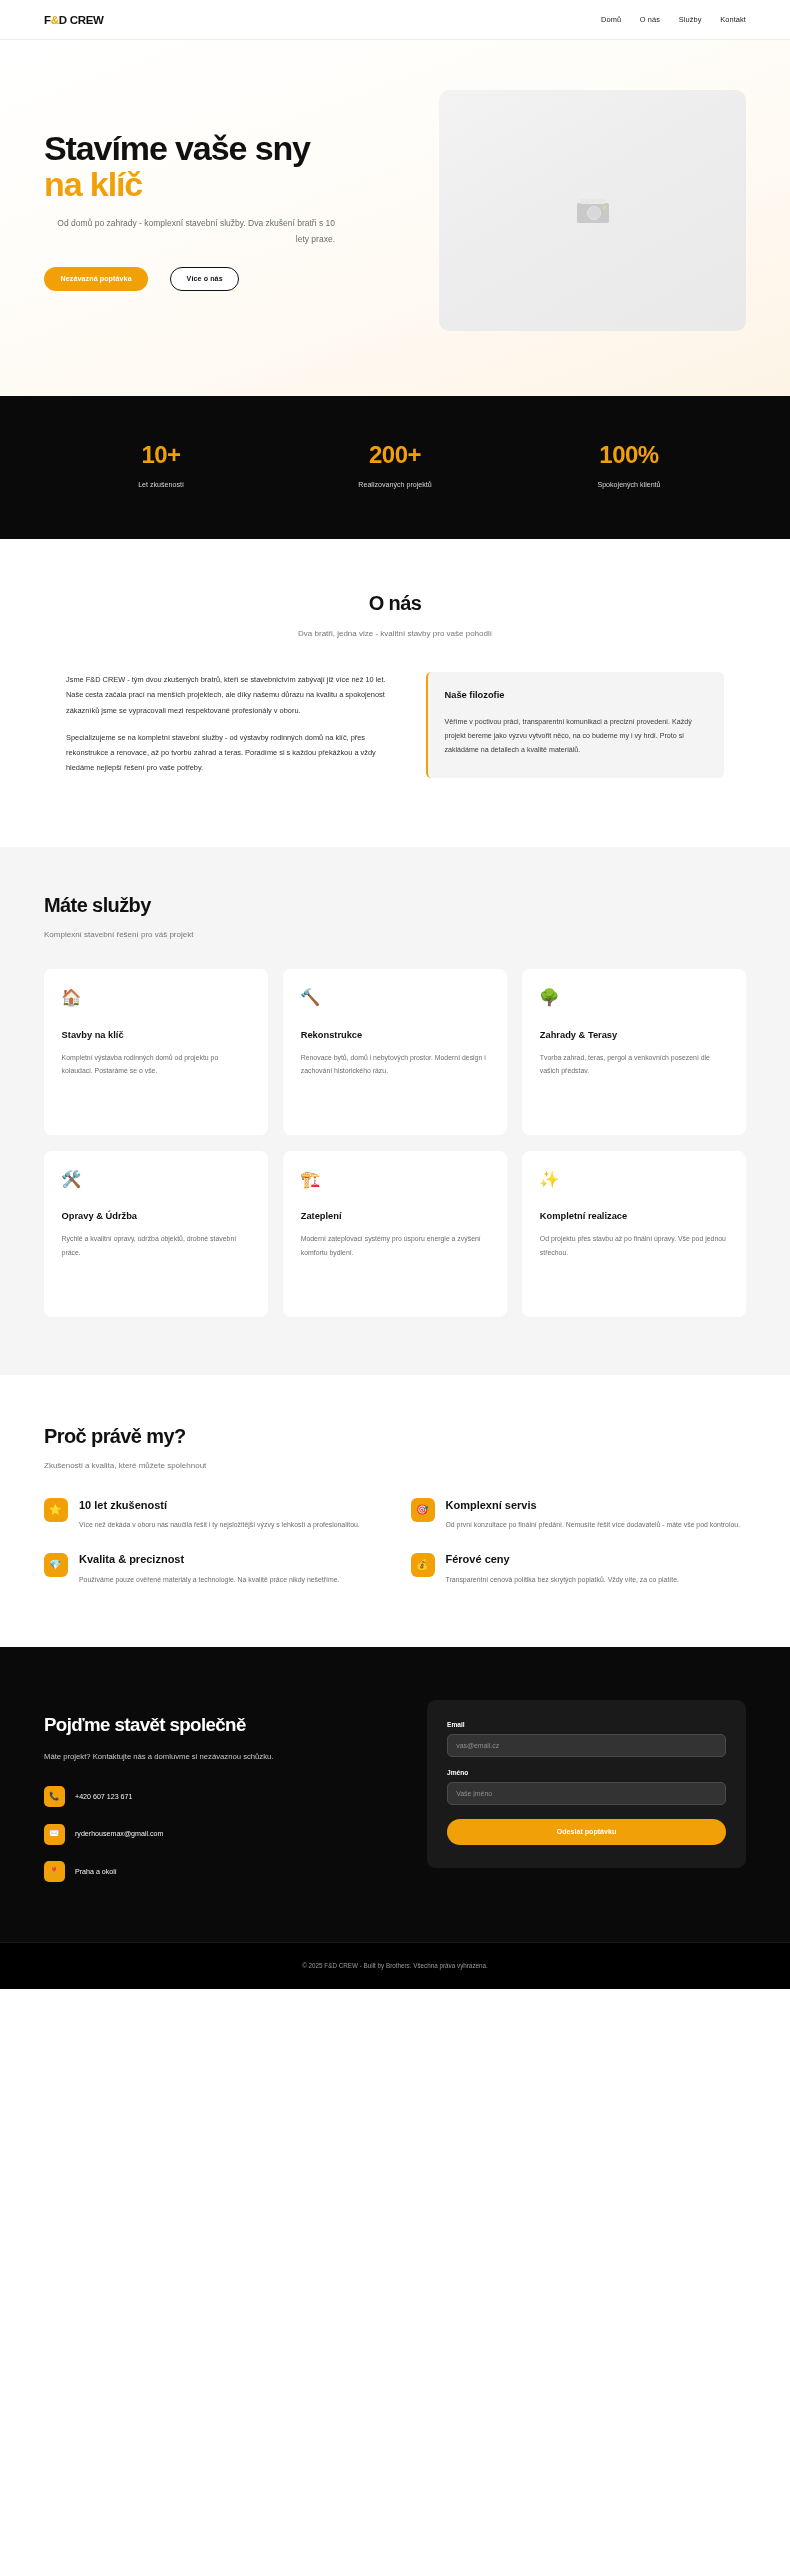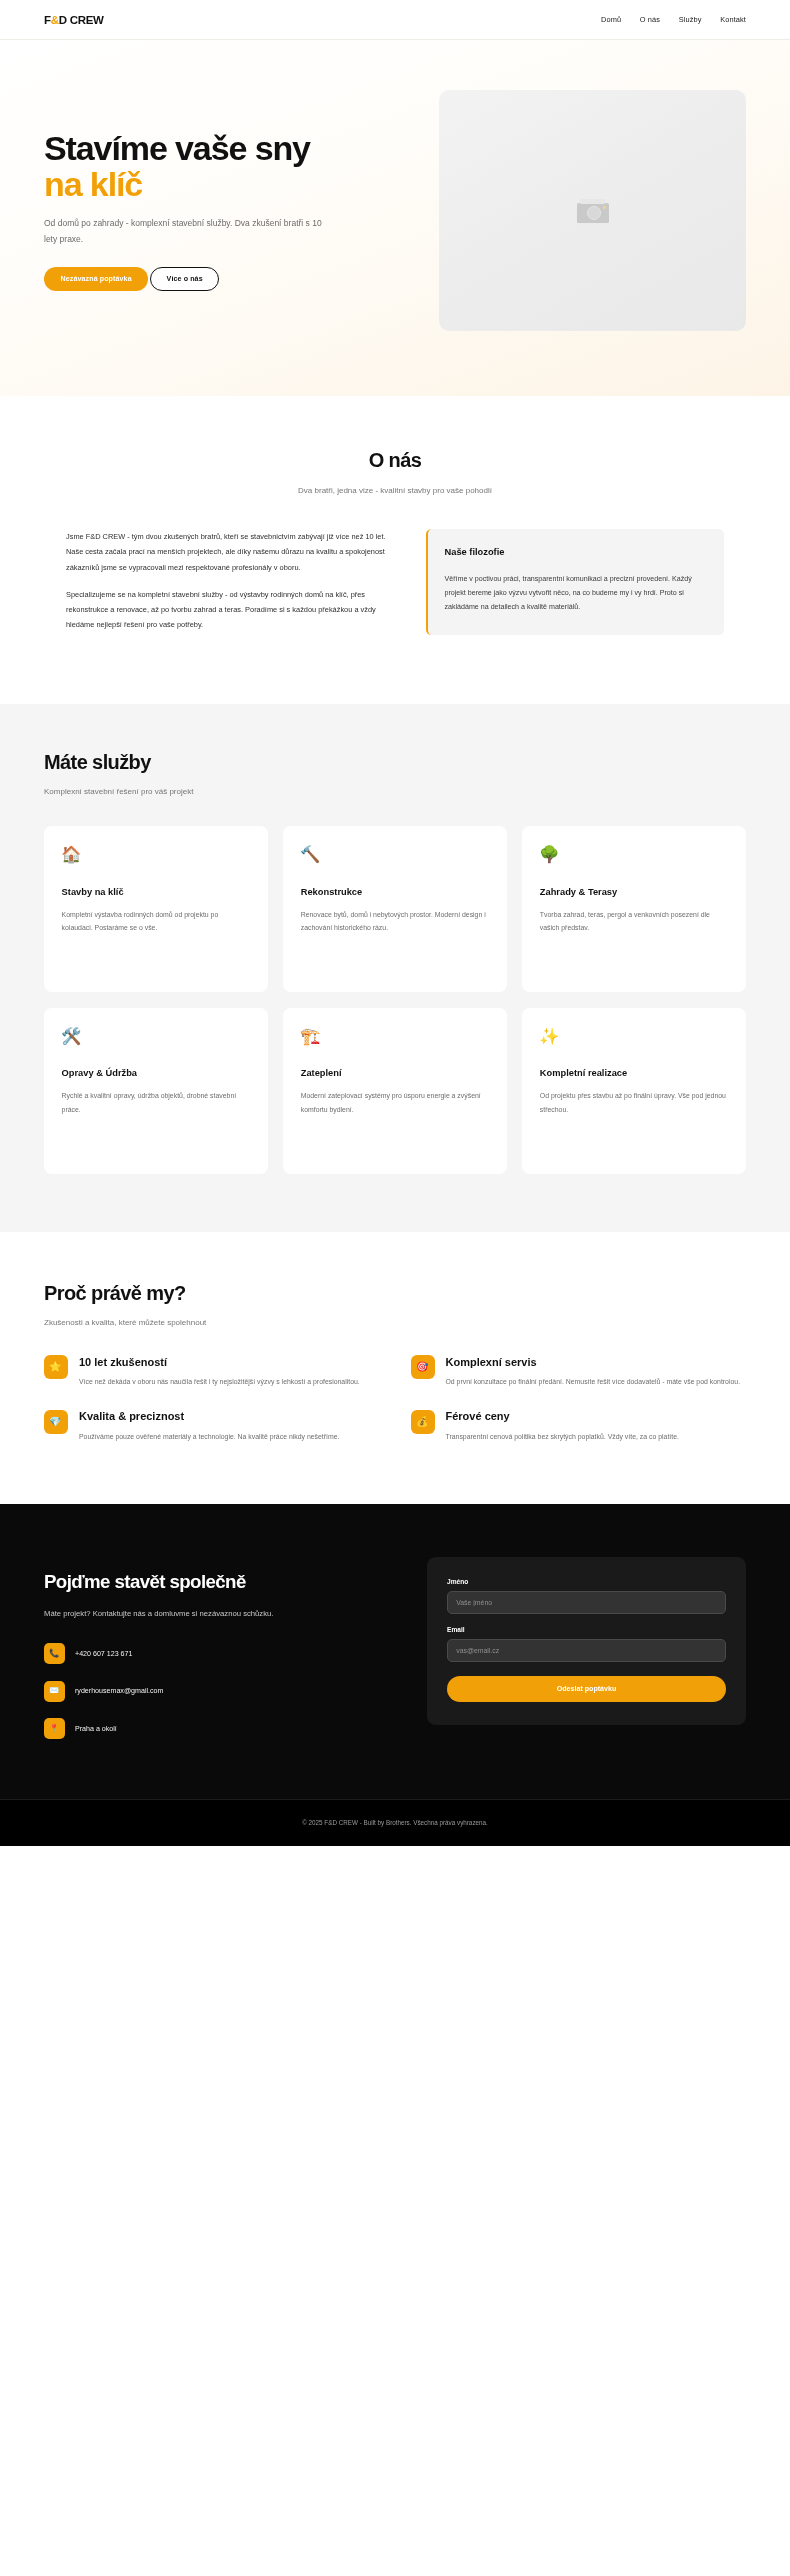--- a/index.html
+++ b/index.html
@@ -48,23 +48,23 @@
     display: flex; align-items: center; gap: 22px;
   }
   .hero-left { width: 362px; flex: 0 0 362px; }
   .hero-title {
     font-size: 34px; line-height: 1.06; font-weight: 800;
     letter-spacing: -1.1px; color: #111111;
   }
   .hero-title .accent { color: #f2a007; display: block; }
   .hero-sub {
     margin-top: 14.3px; font-size: 8.5px; line-height: 1.85;
-    color: #6b6b6b; max-width: 291px;
-  }
-  .hero-cta { margin-top: 18.7px; display: flex; gap: 2px; }
+    color: #6b6b6b; max-width: 291px; text-align: right;
+  }
+  .hero-cta { margin-top: 18.7px; display: flex; gap: 22px; }
   .btn {
     border: none; cursor: pointer; font-family: inherit;
     font-weight: 700; font-size: 7.1px; border-radius: 548px;
     padding: 8.2px 16.5px; letter-spacing: 0.1px;
   }
   .btn-primary { background: #f2a007; color: #ffffff; }
   .btn-ghost { background: #ffffff; color: #111111; border: 1.1px solid #111111; padding: 7.1px 15.4px; }
 
   .hero-right { flex: 1; display: flex; justify-content: flex-end; }
   .hero-media {
@@ -227,20 +227,36 @@
             <span class="body"></span>
               <span class="top"></span>
               <span class="lens"></span>
               <span class="dot"></span>
           </div>
         </div>
       </div>
     </div>
   </section>
 
+  <section class="stats">
+    <div class="stats-grid">
+      <div class="stat">
+        <div class="stat-value">10+</div>
+        <div class="stat-label">Let zkušeností</div>
+      </div>
+      <div class="stat">
+        <div class="stat-value">200+</div>
+        <div class="stat-label">Realizovaných projektů</div>
+      </div>
+      <div class="stat">
+        <div class="stat-value">100%</div>
+        <div class="stat-label">Spokojených klientů</div>
+      </div>
+    </div>
+  </section>
 
   <section class="about">
     <div class="section-head-center">
       <h2 class="section-title">O nás</h2>
       <p class="section-sub">Dva bratři, jedna vize - kvalitní stavby pro vaše pohodlí</p>
     </div>
     <div class="about-grid">
       <div class="about-text">
         <p>Jsme F&amp;D CREW - tým dvou zkušených bratrů, kteří se stavebnictvím zabývají již více než 10 let. Naše cesta začala prací na menších projektech, ale díky našemu důrazu na kvalitu a spokojenost zákazníků jsme se vypracovali mezi respektované profesionály v oboru.</p>
         <p>Specializujeme se na kompletní stavební služby - od výstavby rodinných domů na klíč, přes rekonstrukce a renovace, až po tvorbu zahrad a teras. Poradíme si s každou překážkou a vždy hledáme nejlepší řešení pro vaše potřeby.</p>
@@ -344,26 +360,26 @@
           </div>
           <div class="contact-row">
             <div class="contact-ic">📍</div>
             <div class="contact-val">Praha a okolí</div>
           </div>
         </div>
       </div>
 
       <form class="form-card">
         <div class="field">
+          <label>Email</label>
+          <input type="email" value="" placeholder="vas@email.cz" style="">
+        </div>
+        <div class="field">
           <label>Jméno</label>
           <input type="text" value="" placeholder="Vaše jméno" style="">
-        </div>
-        <div class="field">
-          <label>Email</label>
-          <input type="email" value="" placeholder="vas@email.cz" style="">
         </div>
         <button type="submit" class="submit-btn">Odeslat poptávku</button>
       </form>
     </div>
   </section>
 
   <footer class="site-footer">
     <div class="footer-text">© 2025 F&amp;D CREW - Built by Brothers. Všechna práva vyhrazena.</div>
   </footer>
 

